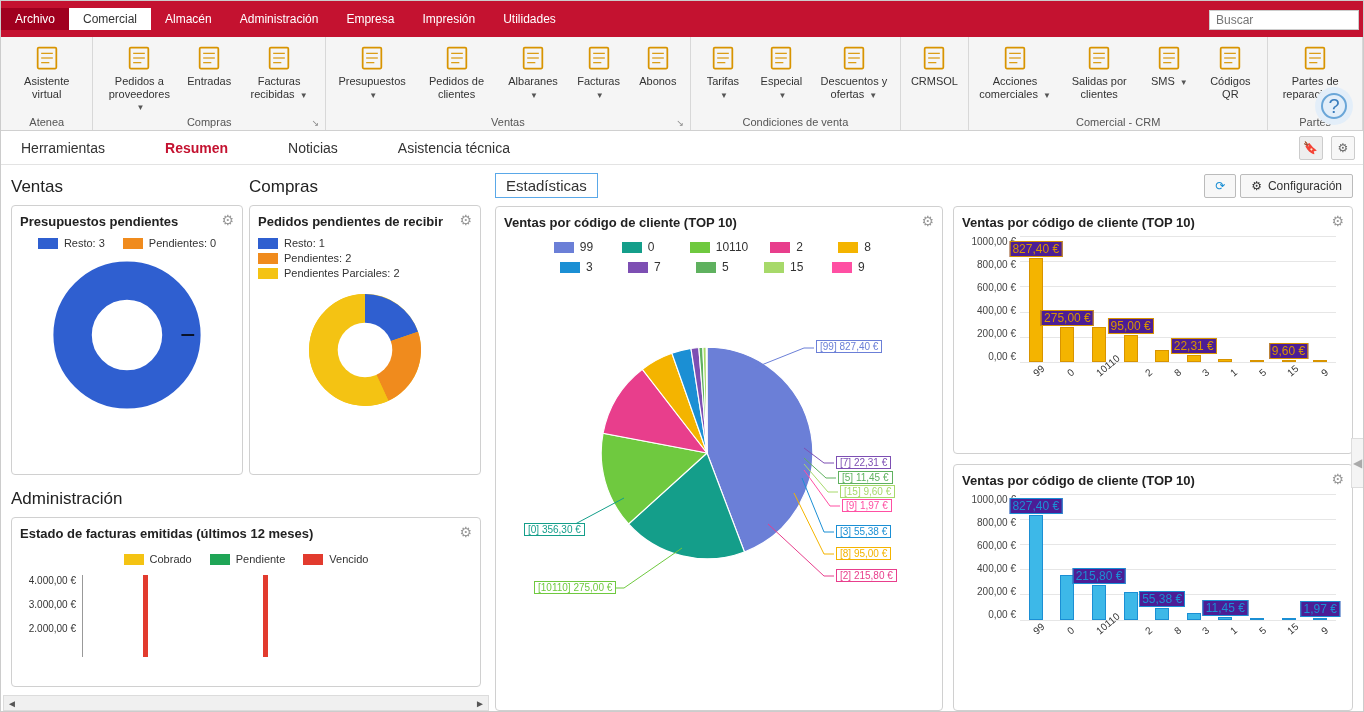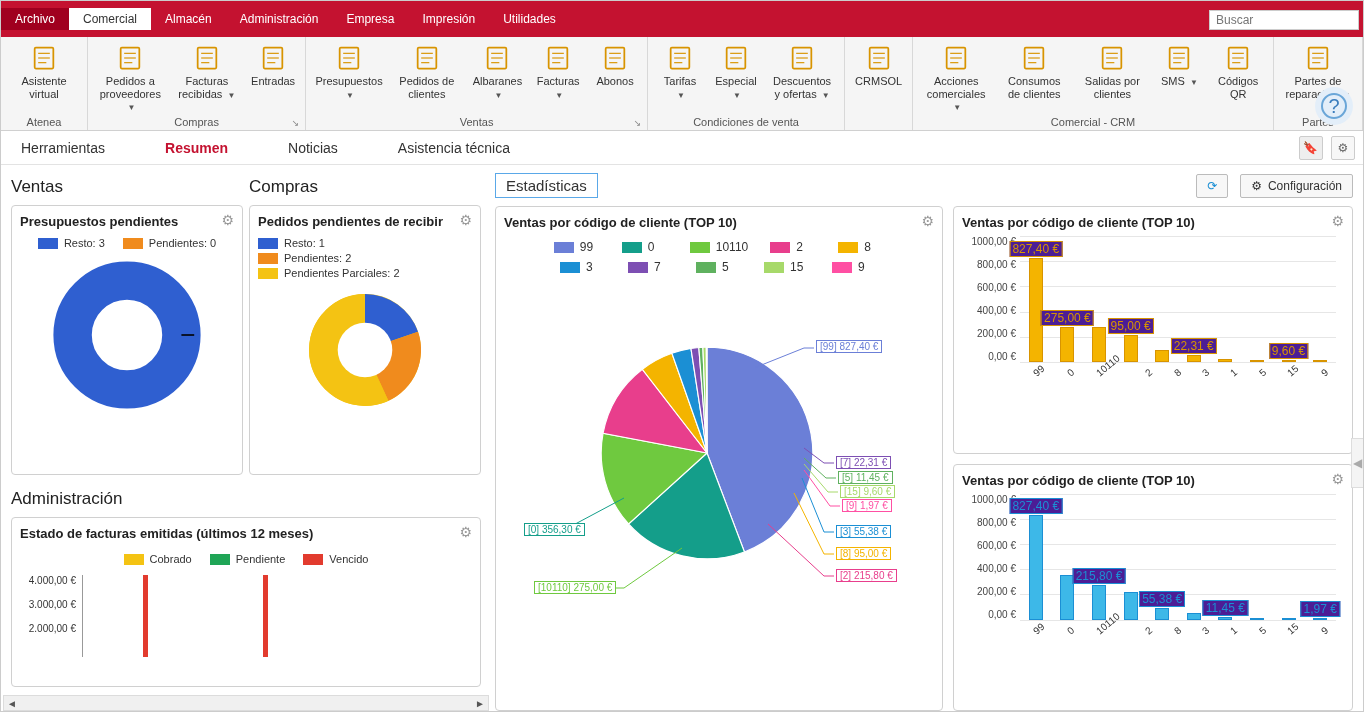--- a/index.html
+++ b/index.html
@@ -46,21 +46,21 @@
 .card-title{font-size:13px;font-weight:600;color:#222;margin-bottom:6px}
 .gear{position:absolute;top:6px;right:8px;color:#999;cursor:pointer;font-size:14px}
 
 .legend{font-size:11px;display:flex;flex-direction:column;gap:3px;margin:8px 0 4px}
 .legend.horiz{flex-direction:row;gap:18px;justify-content:center}
 .lg{display:flex;align-items:center;gap:6px}
 .sw{width:20px;height:11px}
 .donut{display:block;margin:6px auto 4px}
 
 
-.stats-head{display:flex;align-items:center;gap:12px;margin-bottom:8px}
+.stats-head{display:flex;align-items:center;gap:4px;margin-bottom:8px}
 .stats-title{border:1px solid #5aa8e8;padding:3px 10px;font-size:15px;color:#333}
 .btn-outline{border:1px solid #bbb;background:#f7f7f7;padding:4px 10px;display:flex;align-items:center;gap:6px;cursor:pointer;border-radius:2px;font-size:12px}
 
 .stats-grid{flex:1;display:grid;grid-template-columns:1fr 400px;grid-template-rows:1fr 1fr;gap:10px;overflow:hidden}
 .card.big{grid-row:1/3}
 
 .pie-legend{display:flex;flex-wrap:wrap;gap:6px 22px;justify-content:center;padding:4px 30px}
 .pie-legend .lg{min-width:46px}
 
 .callout{position:absolute;font-size:10px;border:1px solid;padding:0 3px;background:#fff;white-space:nowrap}
@@ -142,32 +142,32 @@
             </div>
             <div class="ribbon-btn">
               <div class="ico">
                 <svg width="28" height="28" viewBox="0 0 24 24">
                   <rect x="4" y="3" width="16" height="18" rx="1" fill="none" stroke="#d89400" stroke-width="1.5"></rect>
                   <line x1="7" y1="8" x2="17" y2="8" stroke="#d89400"></line>
                   <line x1="7" y1="12" x2="17" y2="12" stroke="#d89400"></line>
                   <line x1="7" y1="16" x2="14" y2="16" stroke="#d89400"></line>
                 </svg>
               </div>
+              <div class="lbl">Entradas</div>
+            </div>
+            <div class="ribbon-btn">
+              <div class="ico">
+                <svg width="28" height="28" viewBox="0 0 24 24">
+                  <rect x="4" y="3" width="16" height="18" rx="1" fill="none" stroke="#d89400" stroke-width="1.5"></rect>
+                  <line x1="7" y1="8" x2="17" y2="8" stroke="#d89400"></line>
+                  <line x1="7" y1="12" x2="17" y2="12" stroke="#d89400"></line>
+                  <line x1="7" y1="16" x2="14" y2="16" stroke="#d89400"></line>
+                </svg>
+              </div>
               <div class="lbl">Facturas recibidas <span class="caret">▼</span></div>
-            </div>
-            <div class="ribbon-btn">
-              <div class="ico">
-                <svg width="28" height="28" viewBox="0 0 24 24">
-                  <rect x="4" y="3" width="16" height="18" rx="1" fill="none" stroke="#d89400" stroke-width="1.5"></rect>
-                  <line x1="7" y1="8" x2="17" y2="8" stroke="#d89400"></line>
-                  <line x1="7" y1="12" x2="17" y2="12" stroke="#d89400"></line>
-                  <line x1="7" y1="16" x2="14" y2="16" stroke="#d89400"></line>
-                </svg>
-              </div>
-              <div class="lbl">Entradas</div>
             </div>
           </div>
           <div class="ribbon-group-title">Compras<span class="dlg">↘</span></div>
         </div>
         <div class="ribbon-group">
           <div class="ribbon-group-row">
             <div class="ribbon-btn">
               <div class="ico">
                 <svg width="28" height="28" viewBox="0 0 24 24">
                   <rect x="4" y="3" width="16" height="18" rx="1" fill="none" stroke="#d89400" stroke-width="1.5"></rect>
@@ -284,31 +284,20 @@
             <div class="ribbon-btn">
               <div class="ico">
                 <svg width="28" height="28" viewBox="0 0 24 24">
                   <rect x="4" y="3" width="16" height="18" rx="1" fill="none" stroke="#d89400" stroke-width="1.5"></rect>
                   <line x1="7" y1="8" x2="17" y2="8" stroke="#d89400"></line>
                   <line x1="7" y1="12" x2="17" y2="12" stroke="#d89400"></line>
                   <line x1="7" y1="16" x2="14" y2="16" stroke="#d89400"></line>
                 </svg>
               </div>
               <div class="lbl">Acciones comerciales <span class="caret">▼</span></div>
-            </div>
-            <div class="ribbon-btn">
-              <div class="ico">
-                <svg width="28" height="28" viewBox="0 0 24 24">
-                  <rect x="4" y="3" width="16" height="18" rx="1" fill="none" stroke="#d89400" stroke-width="1.5"></rect>
-                  <line x1="7" y1="8" x2="17" y2="8" stroke="#d89400"></line>
-                  <line x1="7" y1="12" x2="17" y2="12" stroke="#d89400"></line>
-                  <line x1="7" y1="16" x2="14" y2="16" stroke="#d89400"></line>
-                </svg>
-              </div>
-              <div class="lbl">Consumos de clientes</div>
             </div>
             <div class="ribbon-btn">
               <div class="ico">
                 <svg width="28" height="28" viewBox="0 0 24 24">
                   <rect x="4" y="3" width="16" height="18" rx="1" fill="none" stroke="#d89400" stroke-width="1.5"></rect>
                   <line x1="7" y1="8" x2="17" y2="8" stroke="#d89400"></line>
                   <line x1="7" y1="12" x2="17" y2="12" stroke="#d89400"></line>
                   <line x1="7" y1="16" x2="14" y2="16" stroke="#d89400"></line>
                 </svg>
               </div>

